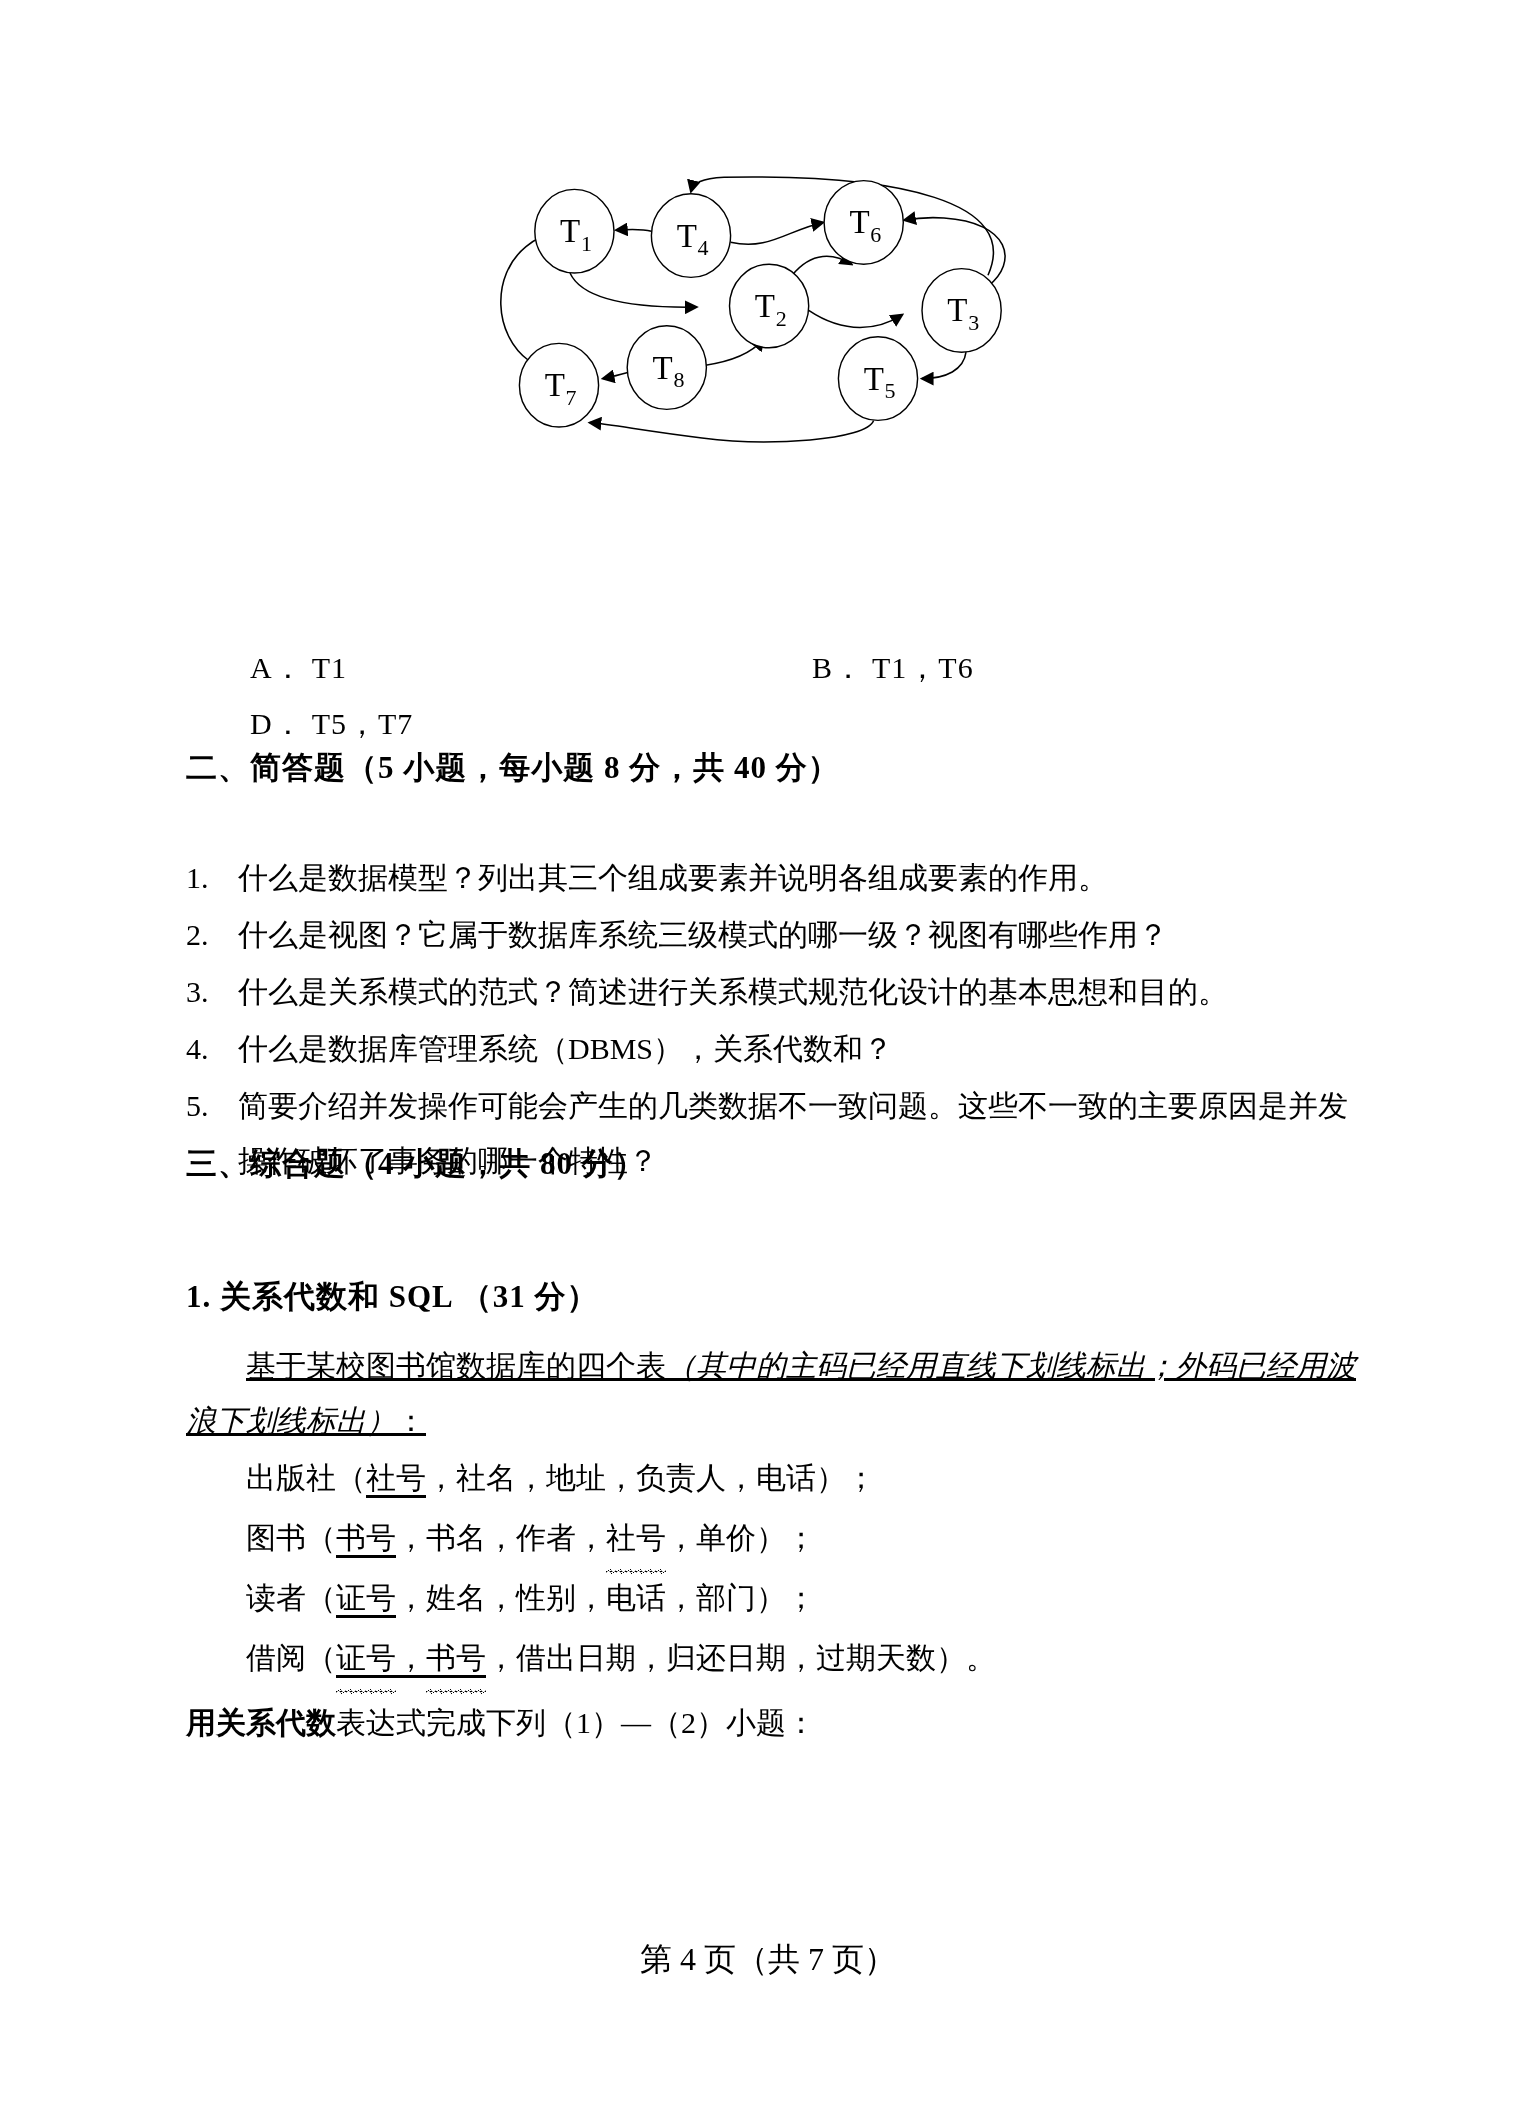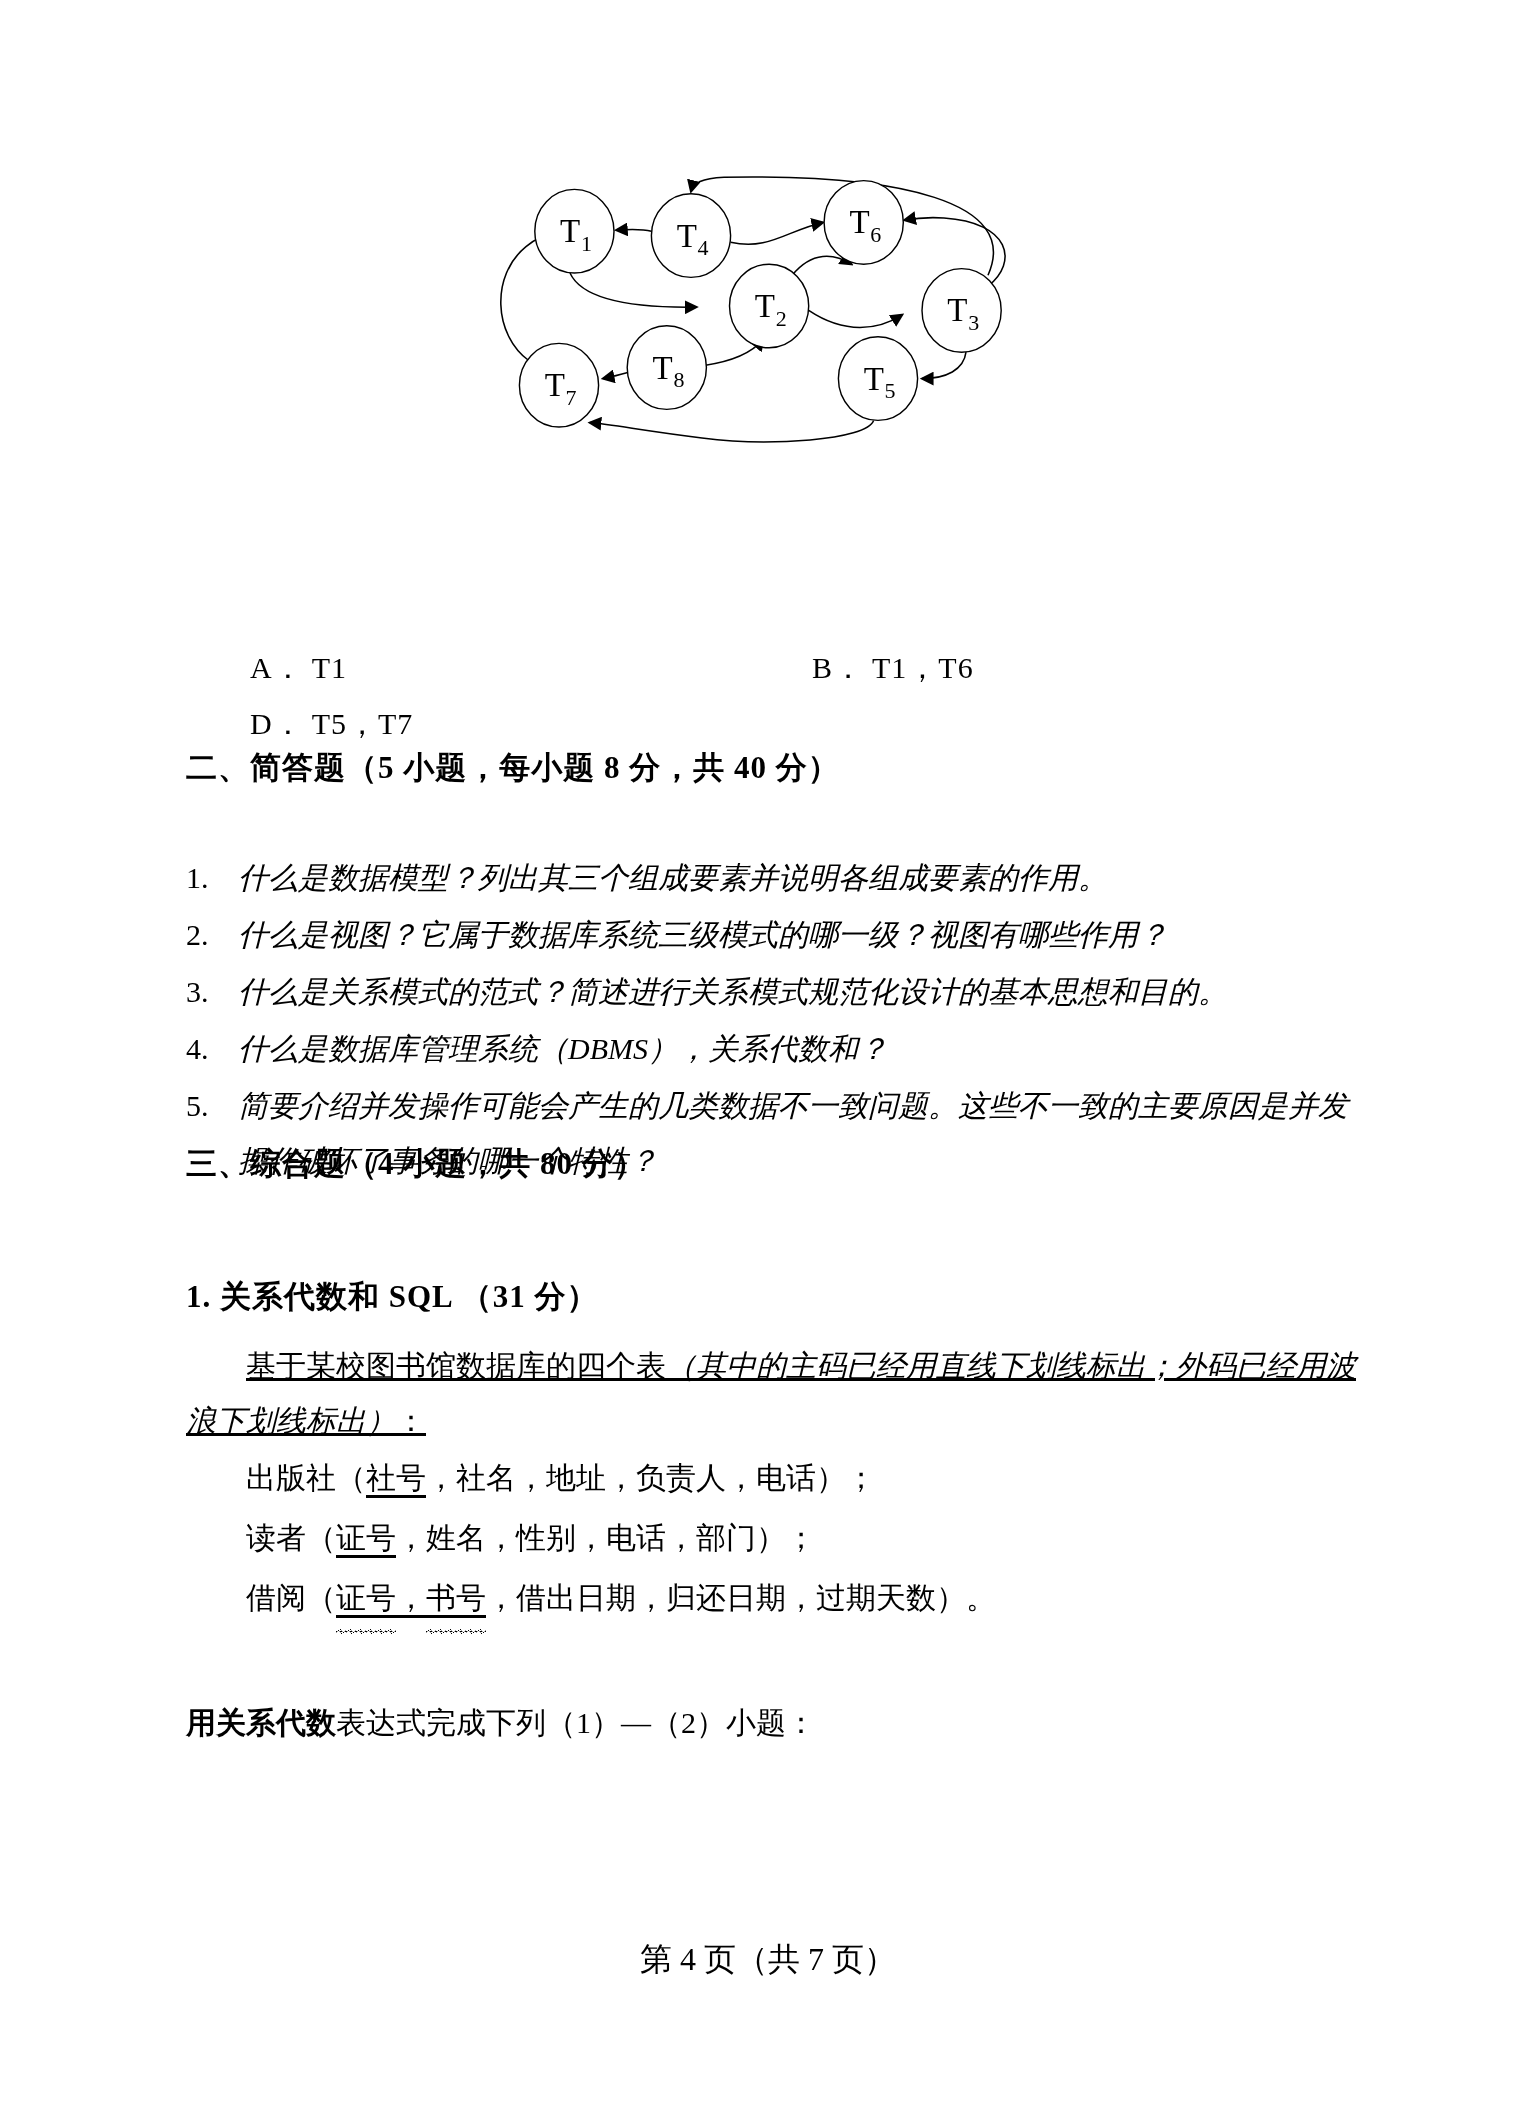--- a/index.html
+++ b/index.html
@@ -69,21 +69,21 @@
     display: flex;
     font-size: 30px;
     line-height: 55px;
     margin-bottom: 2px;
   }
   .qnum {
     width: 52px;
     flex: 0 0 52px;
     font-family: "Liberation Serif", "DejaVu Serif", serif;
   }
-  .qtext { flex: 1; font-style: italic; }
+  .qtext { flex: 1; }
   .para {
     font-size: 30px;
     line-height: 55px;
   }
   .indent2 { text-indent: 60px; text-decoration: underline; }
   .italic { font-style: italic; }
   .bold { font-weight: bold; }
 
   .schema-line {
     font-size: 30px;
@@ -248,20 +248,23 @@
       <span>基于某校图书馆数据库的四个表</span><span class="italic">（其中的主码已经用直线下划线标出；外码已经用波浪下划线标出）</span><span>：</span>
     </div>
   </div>
 
   <div class="block" style="top:1448px;">
 
     <div class="schema-line">
       <span>出版社</span><span>（</span><span class="u-solid">社号</span>，<span>社名</span>，<span>地址</span>，<span>负责人</span>，<span>电话</span><span>）；</span>
     </div>
 
+    <div class="schema-line">
+      <span>图书</span><span>（</span><span class="u-solid">书号</span>，<span>书名</span>，<span>作者</span>，<span class="u-wave">社号</span>，<span>单价</span><span>）；</span>
+    </div>
 
     <div class="schema-line">
       <span>读者</span><span>（</span><span class="u-solid">证号</span>，<span>姓名</span>，<span>性别</span>，<span>电话</span>，<span>部门</span><span>）；</span>
     </div>
 
     <div class="schema-line">
       <span>借阅</span><span>（</span><span class="u-solid"><span class="u-wave">证号</span>，<span class="u-wave">书号</span></span>，<span>借出日期</span>，<span>归还日期</span>，<span>过期天数</span><span>）。</span>
     </div>
 
   </div>

